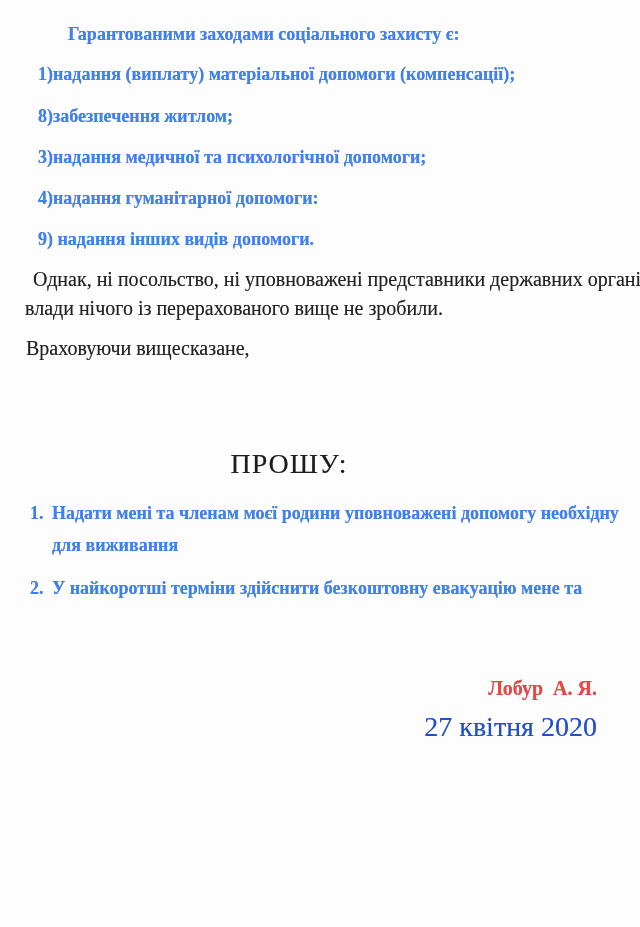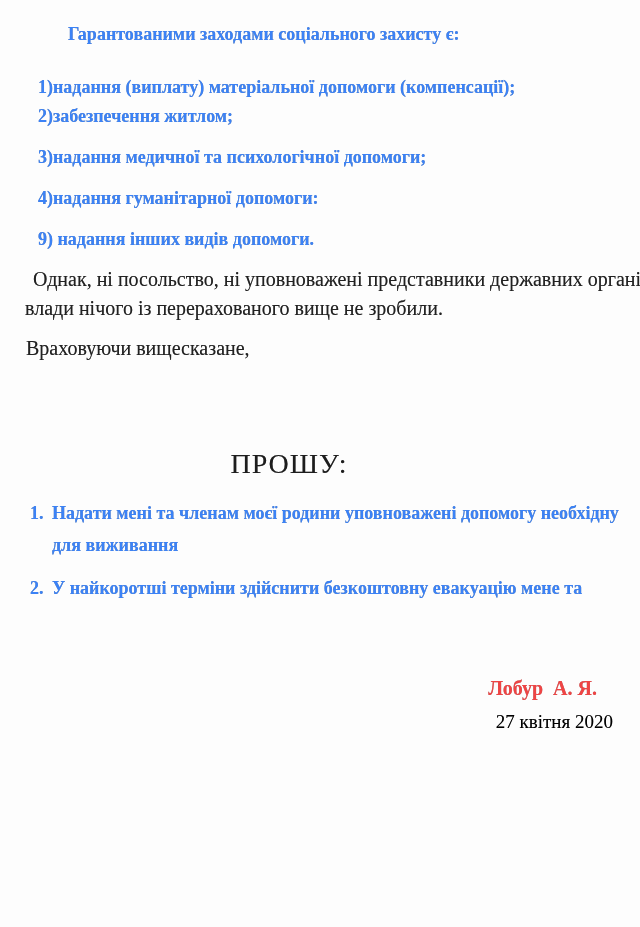--- a/index.html
+++ b/index.html
@@ -43,31 +43,31 @@
   }
   .sig {
     position: absolute;
     left: 0;
     width: 597px;
     text-align: right;
     white-space: pre;
     text-shadow: 0 0 0.5px rgba(20,20,20,0.4);
   }
   .sig-name { font-size: 20px; color: #ef4444; font-weight: bold; }
-  .sig-date { font-size: 19px; color: #000000; margin-left: 16px; }
+  .sig-date { font-size: 28px; color: #1d4ed8; }
 </style>
 </head>
 <body>
 
 <div class="page" style="background: rgb(253, 253, 253); color: rgb(29, 29, 29);">
 
   <div class="line b" style="left:68px; top:24px;">Гарантованими заходами соціального захисту є:</div>
 
-  <div class="line b" style="left:38px; top:77px;text-align:right;">1)надання (виплату) матеріальної допомоги (компенсації);</div>
-  <div class="line b" style="left:38px; top:106px;">2)забезпечення житлом;</div>
+  <div class="line b" style="left:38px; top:64px;text-align:right;">1)надання (виплату) матеріальної допомоги (компенсації);</div>
+  <div class="line b" style="left:38px; top:106px;">8)забезпечення житлом;</div>
   <div class="line b" style="left:38px; top:147px;">3)надання медичної та психологічної допомоги;</div>
   <div class="line b" style="left:38px; top:188px;">4)надання гуманітарної допомоги:</div>
   <div class="line b" style="left:38px; top:229px;">9) надання інших видів допомоги.</div>
 
   <div class="line reg" style="left:33px; top:268px;">Однак, ні посольство, ні уповноважені представники державних органів</div>
   <div class="line reg" style="left:26px; top:337px;">Враховуючи вищесказане,</div>
 
   <div class="line reg" style="left:25px; top:297px;">влади нічого із перерахованого вище не зробили.</div>
 
   <div class="req-heading" style="top:448px;">ПРОШУ:</div>

